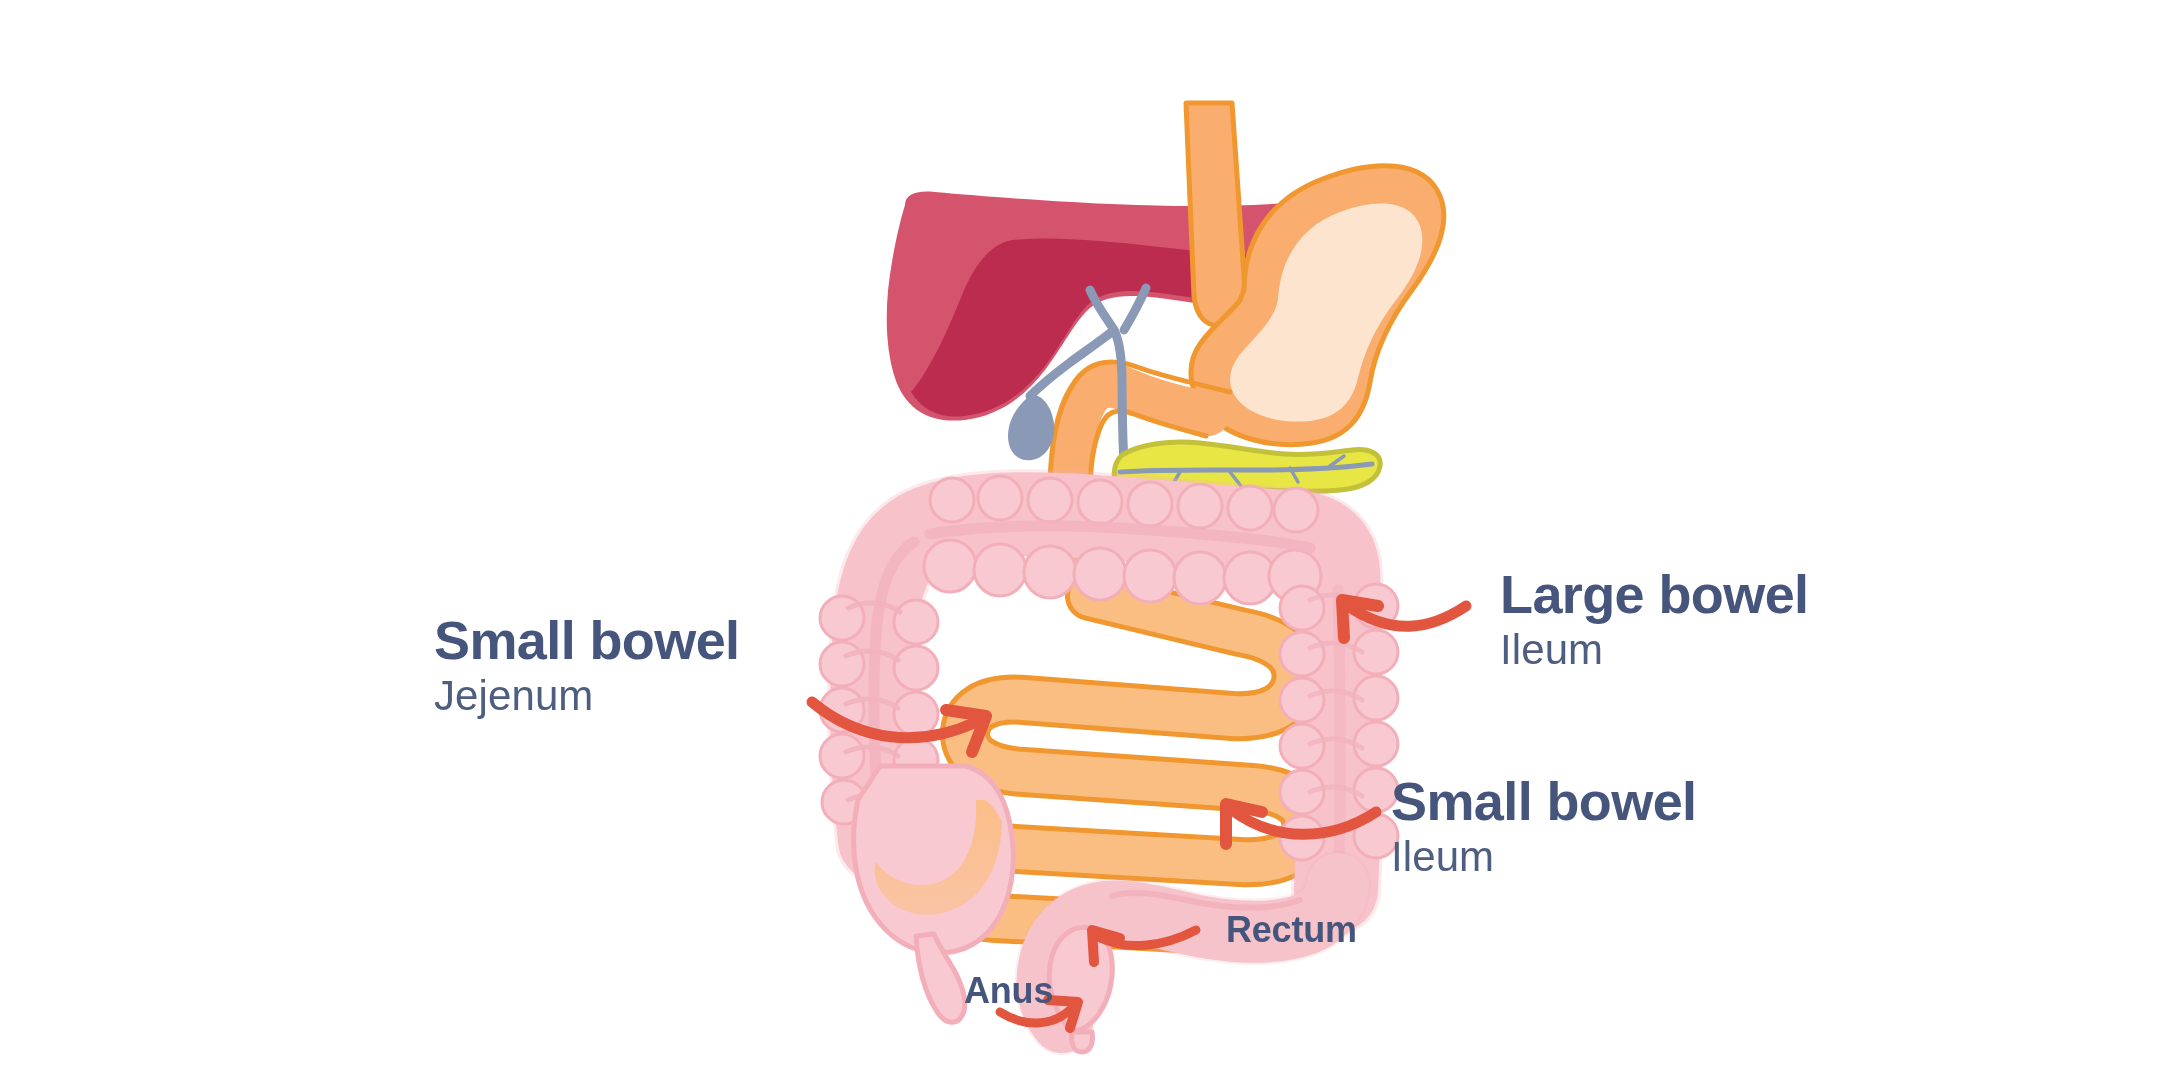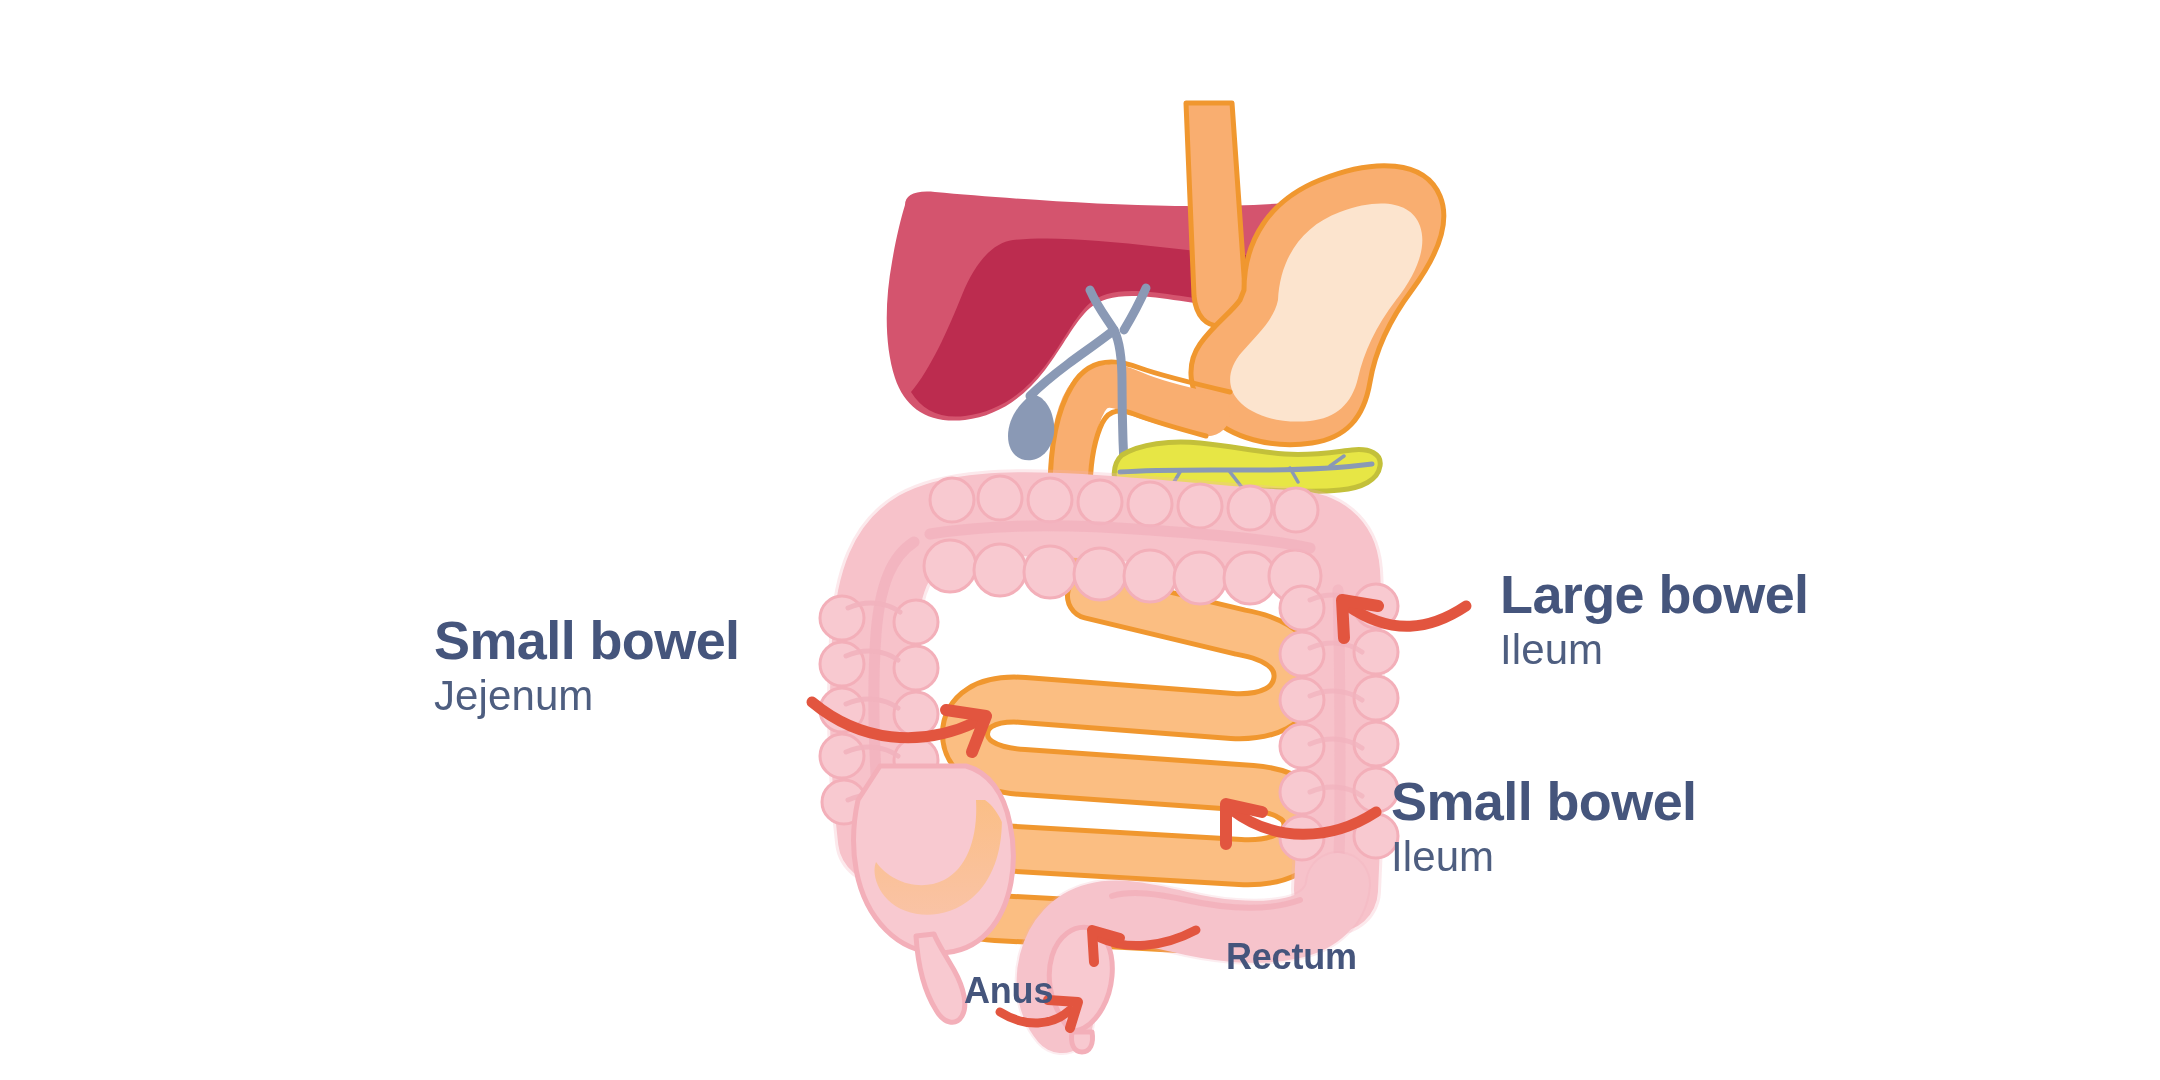--- a/index.html
+++ b/index.html
@@ -50,21 +50,21 @@
     margin-top: 6px;
   }
   .label.small .title {
     font-size: 36px;
     letter-spacing: -0.2px;
   }
   
   #label-jejenum      { left: 434px;  top: 612px; text-align: left; }
   #label-large-bowel  { left: 1481px; top: 566px; text-align: left; margin-left: 19px; }
   #label-ileum        { left: 1391px; top: 773px; text-align: left; }
-  #label-rectum       { left: 1226px; top: 938px; text-align: center; }
+  #label-rectum       { left: 1226px; top: 911px; text-align: center; }
   #label-anus         { left: 964px;  top: 972px; text-align: left; }
 </style>
 </head>
 <body>
 
 <div id="stage">
 
   <svg id="diagram" viewBox="0 0 2160 1080" xmlns="http://www.w3.org/2000/svg">
     <defs>
       <clipPath id="clip-cecum">

